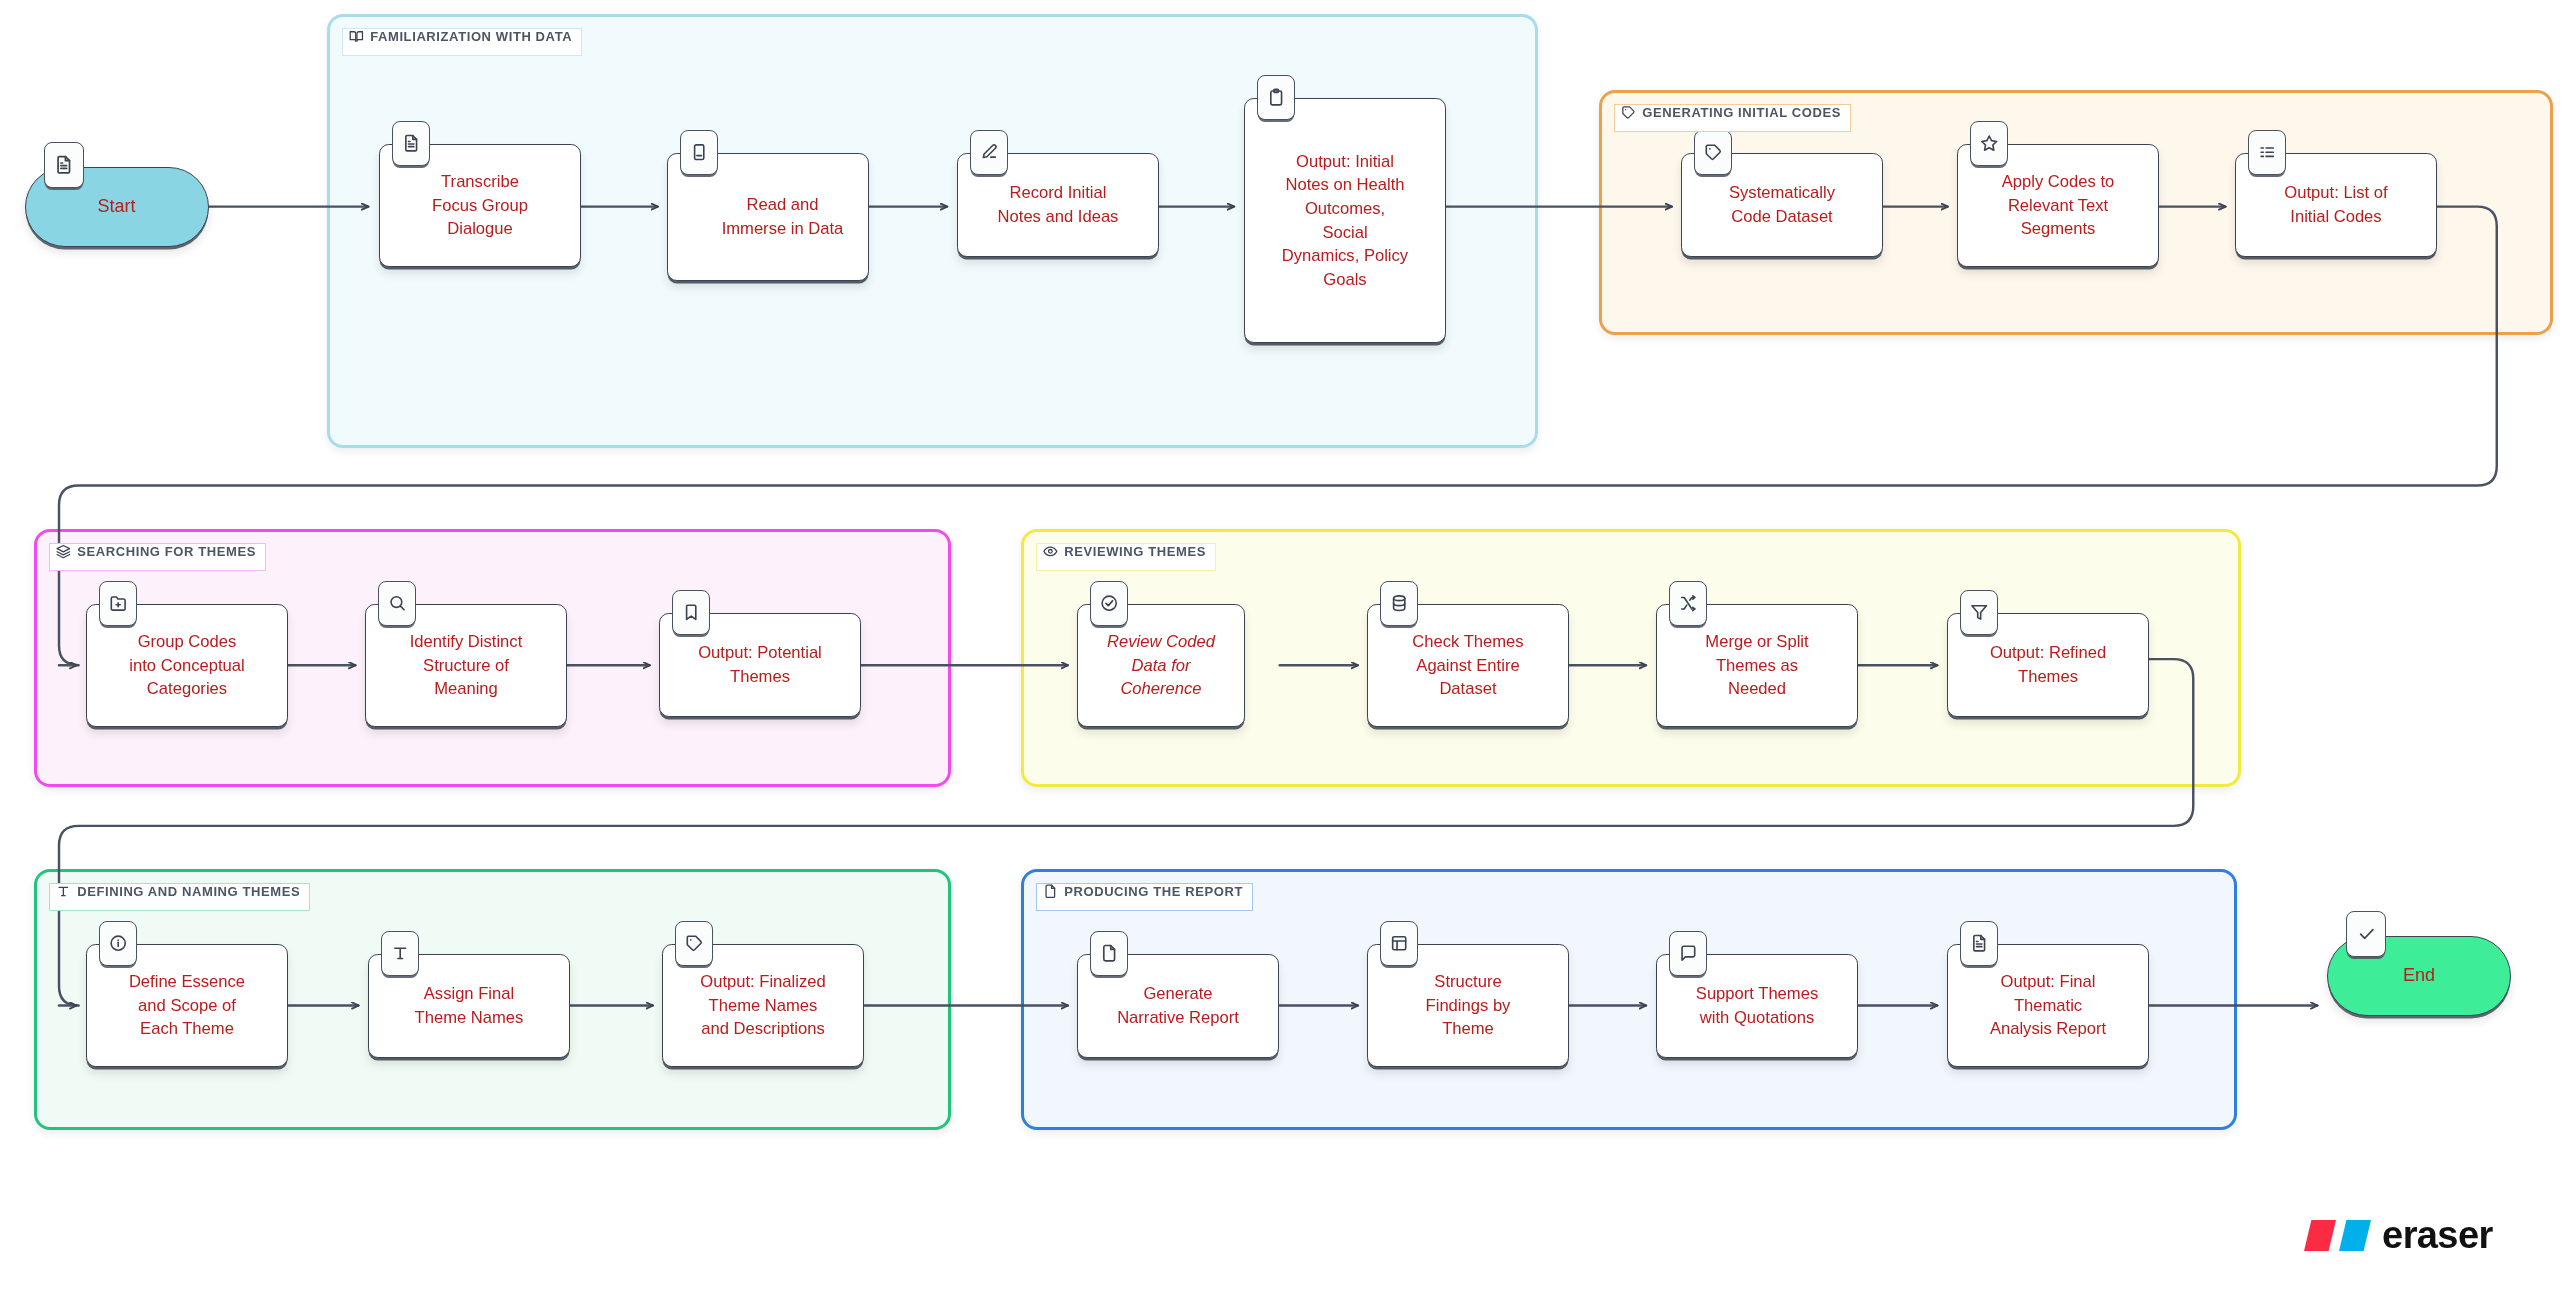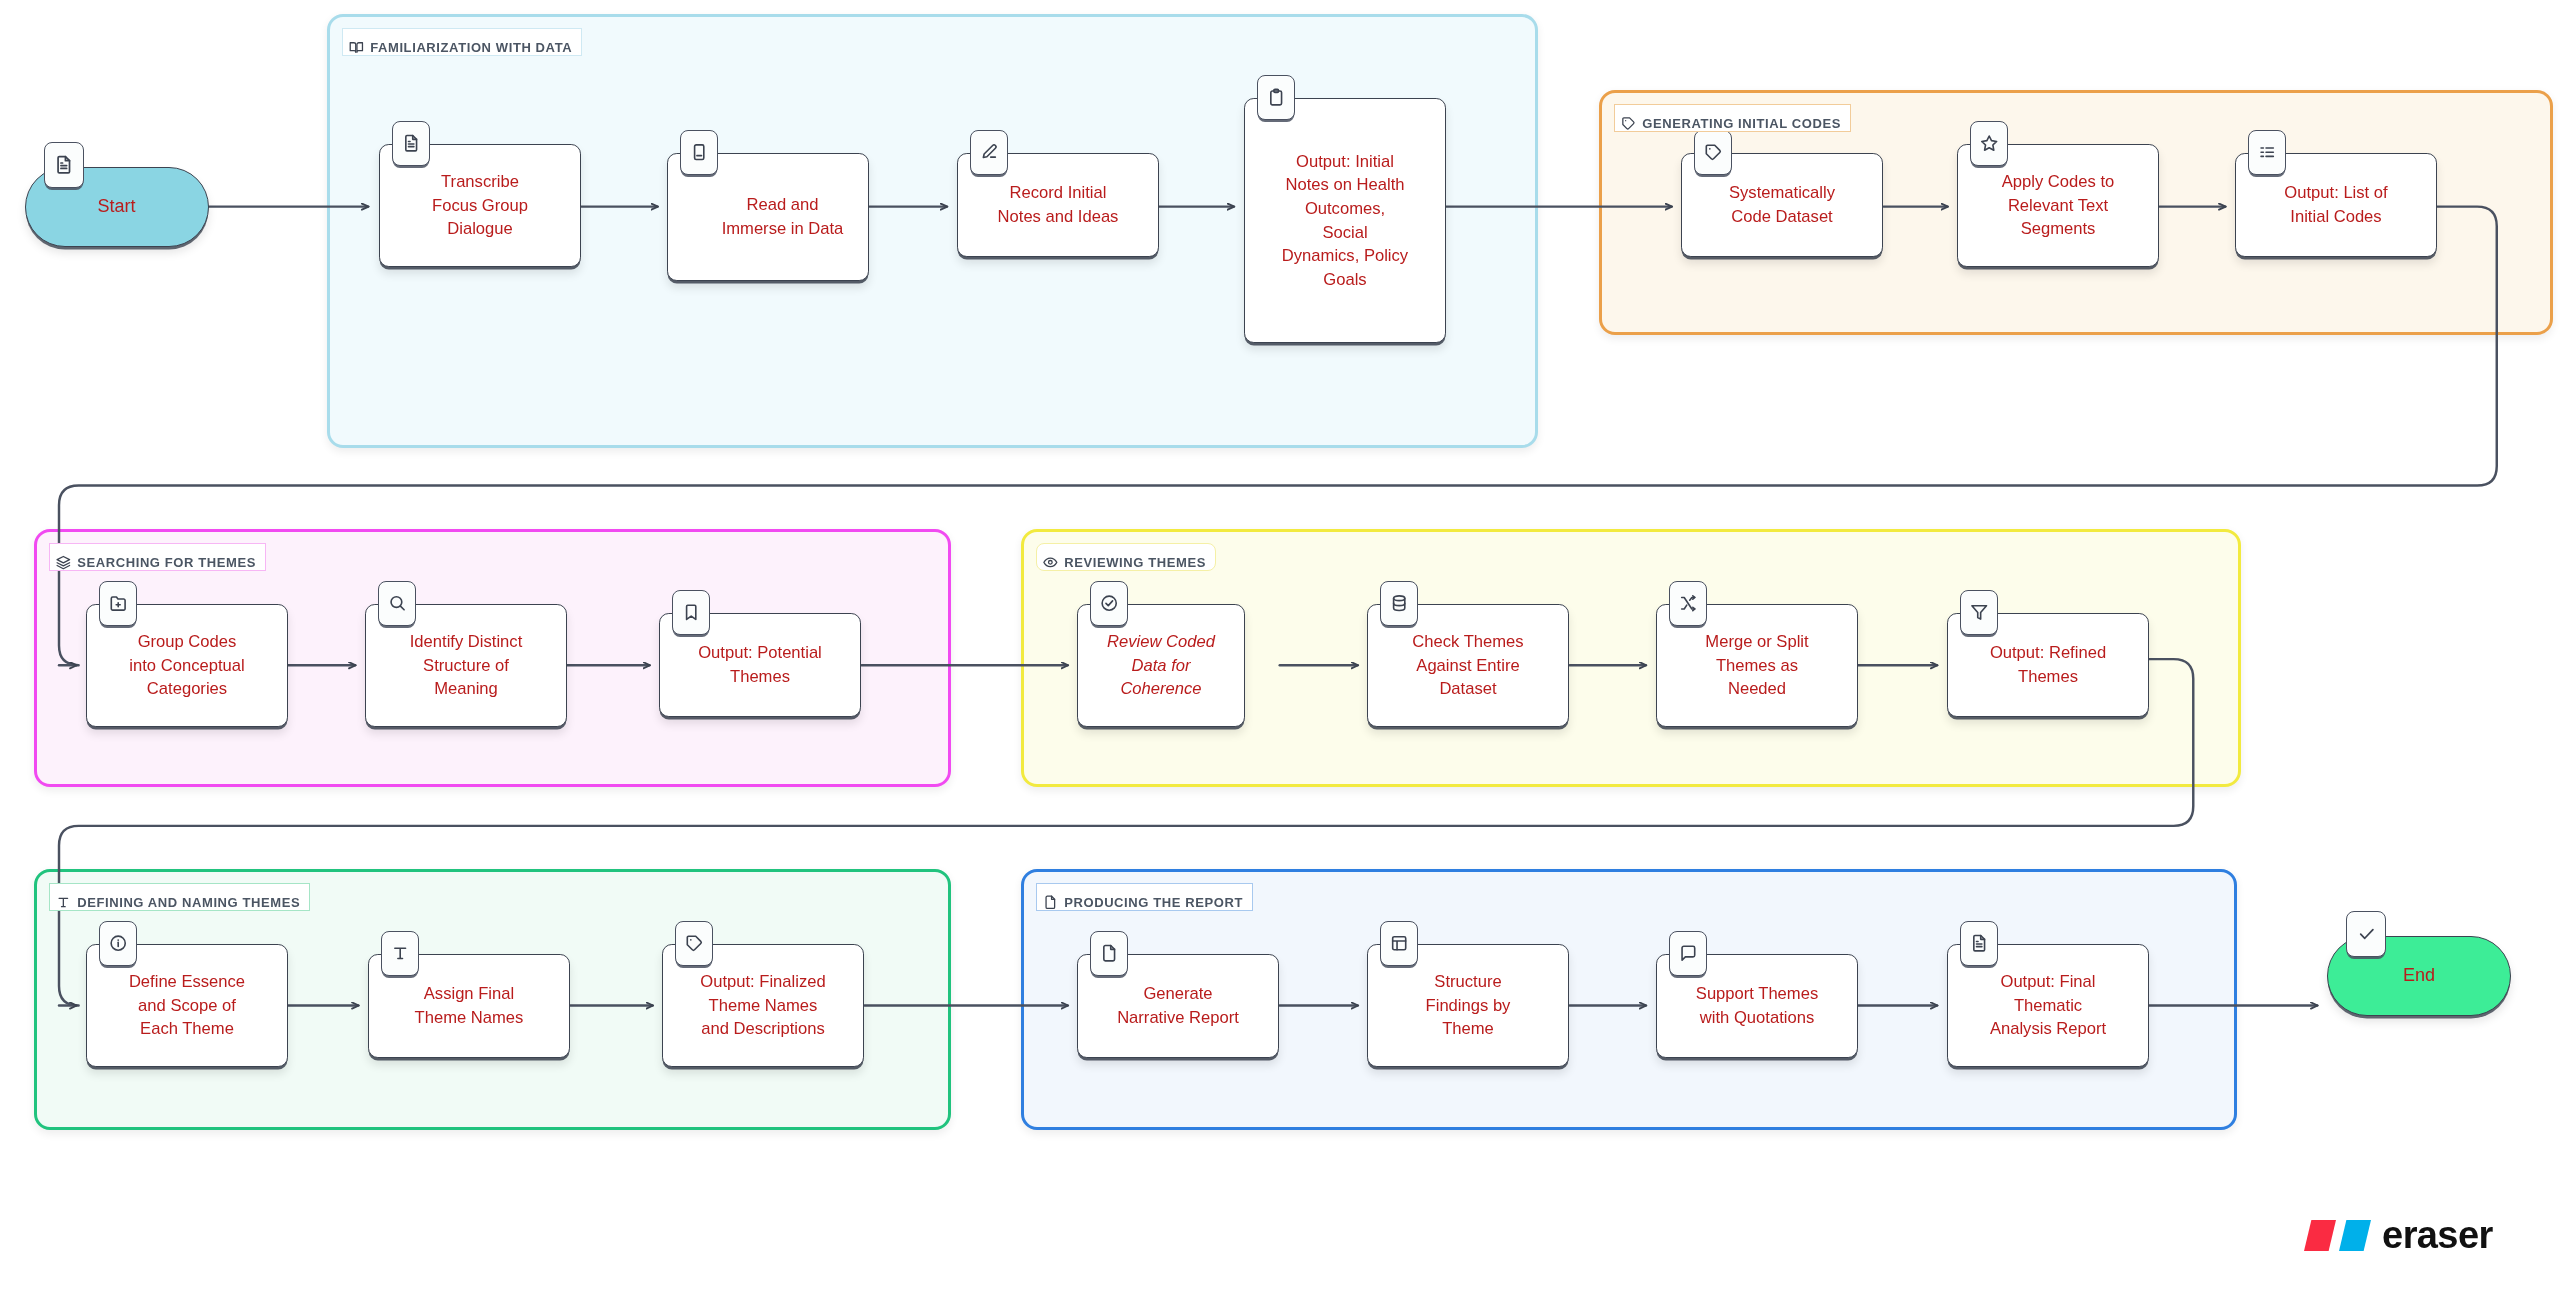--- a/index.html
+++ b/index.html
@@ -25,21 +25,21 @@
     border-style: solid;
     box-sizing: border-box;
     box-shadow: 0 3.7px 8.6px rgba(0,0,0,0.07);
   }
   .group-label {
     position: absolute;
     top: 11px;
     left: 12.3px;
     height: 28px;
     display: flex;
-    align-items: flex-end;
+    align-items: flex-start;
     gap: 6.1px;
     padding: 0 8.6px 0 6.1px;
     border-width: 1.2px;
     border-style: solid;
     box-sizing: border-box;
     background: #ffffff;
     z-index: 6;
   }
   .group-label .lbl-text {
     font-size: 13px;
@@ -197,21 +197,21 @@
             <svg viewBox="0 0 24 24" width="14.7" height="14.7">
               <path stroke="#3c4350" stroke-width="2.1" fill="none" stroke-linecap="round" stroke-linejoin="round" d="M12 2.4 1.8 7.6 12 12.8l10.2-5.2z"></path>
               <path stroke="#3c4350" stroke-width="2.1" fill="none" stroke-linecap="round" stroke-linejoin="round" d="M1.8 12.6 12 17.8l10.2-5.2"></path>
               <path stroke="#3c4350" stroke-width="2.1" fill="none" stroke-linecap="round" stroke-linejoin="round" d="M1.8 17.2 12 22.4l10.2-5.2"></path>
             </svg>
           </span>
           <span class="lbl-text">SEARCHING FOR THEMES</span>
         </div>
       </div>
       <div class="group" style="left: 1021px; top: 529px; width: 1220px; height: 258px; border-color: rgb(242, 234, 63); background: rgb(253, 253, 235);">
-        <div class="group-label" style="border-color: rgb(245, 240, 166); border-radius: 8px;">
+        <div class="group-label" style="border-color: rgb(245, 240, 166);">
           <span>
             <svg viewBox="0 0 24 24" width="14.7" height="14.7">
               <path stroke="#3c4350" stroke-width="2.1" fill="none" stroke-linecap="round" stroke-linejoin="round" d="M1.5 12S5.3 5 12 5s10.5 7 10.5 7-3.8 7-10.5 7S1.5 12 1.5 12z"></path>
               <circle stroke="#3c4350" stroke-width="2.1" fill="none" stroke-linecap="round" stroke-linejoin="round" cx="12" cy="12" r="3"></circle>
             </svg>
           </span>
           <span class="lbl-text">REVIEWING THEMES</span>
         </div>
       </div>
       <div class="group" style="left: 34px; top: 869px; width: 917px; height: 261px; border-color: rgb(33, 195, 126); background: rgb(241, 251, 246);">

